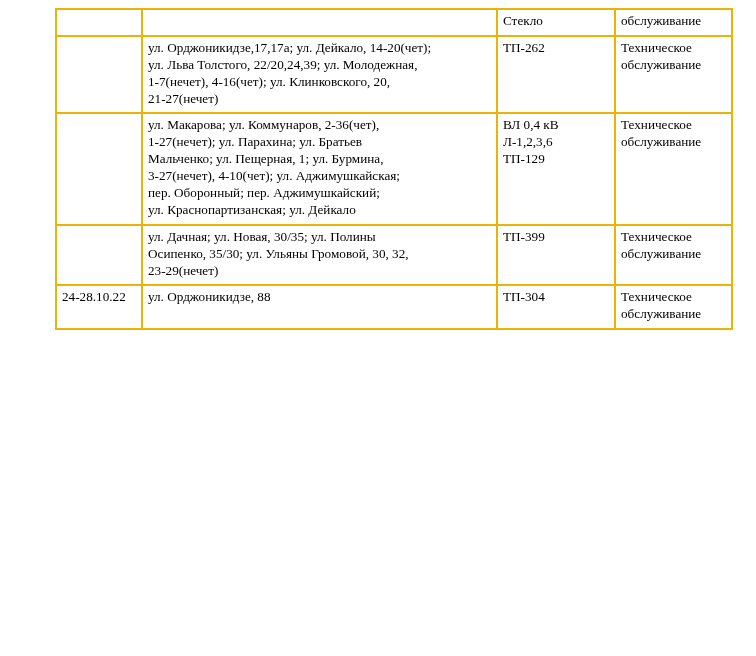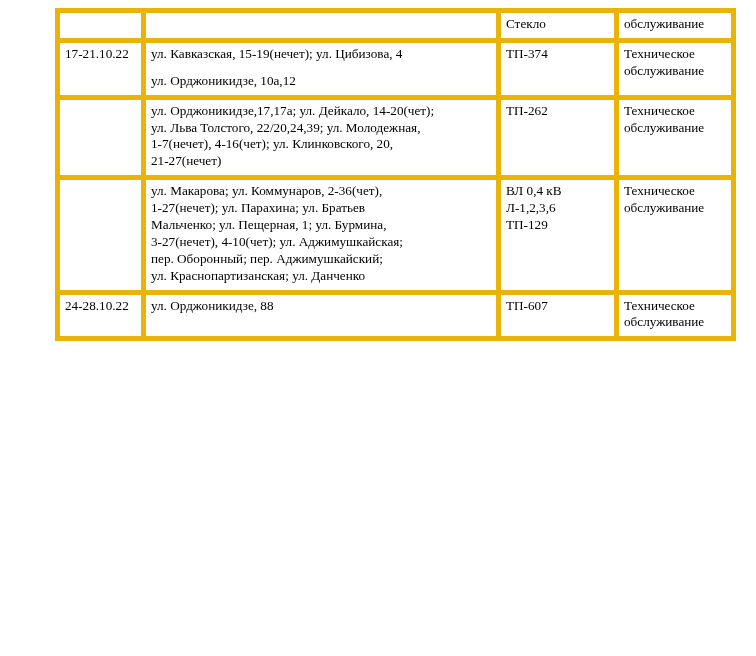--- a/index.html
+++ b/index.html
@@ -24,21 +24,21 @@
     position: absolute;
     left: 55px;
     top: 8px;
     width: 676px;
     border-collapse: collapse;
     table-layout: fixed;
     font-size: 13.2px;
     line-height: 1.28;
   }
   table.schedule td {
-    border: 5px solid #eab308;
+    border: 2px solid #eab308;
     vertical-align: top;
     padding: 3px 4px 5px 5px;
     font-family: "Liberation Serif", serif;
     margin-top: 40px;
   }
   col.c-date   { width: 86px; }
   col.c-addr   { width: 355px; }
   col.c-obj    { width: 118px; }
   col.c-work   { width: 117px; }
 
@@ -65,33 +65,20 @@
     </colgroup>
     <tbody>
 
       <tr>
         <td class="date"></td>
         <td class="addr"></td>
         <td class="obj">Стекло</td>
         <td class="work">обслуживание</td>
       </tr>
 
-      <tr>
-        <td class="date">17-21.10.22</td>
-        <td class="addr">
-          <span class="line">ул. Кавказская, 15-19(нечет); ул. Цибизова, 4</span>
-          <span class="gap"></span>
-          <span class="line">ул. Орджоникидзе, 10а,12</span>
-        </td>
-        <td class="obj">ТП-374</td>
-        <td class="work">
-          <span class="line">Техническое</span>
-          <span class="line">обслуживание</span>
-        </td>
-      </tr>
 
       <tr>
         <td class="date"></td>
         <td class="addr">
           <span class="line">ул. Орджоникидзе,17,17а; ул. Дейкало, 14-20(чет);</span>
           <span class="line">ул. Льва Толстого, 22/20,24,39; ул. Молодежная,</span>
           <span class="line">1-7(нечет), 4-16(чет); ул. Клинковского, 20,</span>
           <span class="line">21-27(нечет)</span>
         </td>
         <td class="obj">ТП-262</td>
@@ -102,40 +89,53 @@
       </tr>
 
       <tr>
         <td class="date"></td>
         <td class="addr">
           <span class="line">ул. Макарова; ул. Коммунаров, 2-36(чет),</span>
           <span class="line">1-27(нечет); ул. Парахина; ул. Братьев</span>
           <span class="line">Мальченко; ул. Пещерная, 1; ул. Бурмина,</span>
           <span class="line">3-27(нечет), 4-10(чет); ул. Аджимушкайская;</span>
           <span class="line">пер. Оборонный; пер. Аджимушкайский;</span>
-          <span class="line">ул. Краснопартизанская; ул. Данченко</span>
+          <span class="line">ул. Краснопартизанская; ул. Дейкало</span>
         </td>
         <td class="obj">
           <span class="line">ВЛ 0,4 кВ</span>
           <span class="line">Л-1,2,3,6</span>
           <span class="line">ТП-129</span>
         </td>
         <td class="work">
           <span class="line">Техническое</span>
           <span class="line">обслуживание</span>
         </td>
       </tr>
 
+      <tr>
+        <td class="date"></td>
+        <td class="addr">
+          <span class="line">ул. Дачная; ул. Новая, 30/35; ул. Полины</span>
+          <span class="line">Осипенко, 35/30; ул. Ульяны Громовой, 30, 32,</span>
+          <span class="line">23-29(нечет)</span>
+        </td>
+        <td class="obj">ТП-399</td>
+        <td class="work">
+          <span class="line">Техническое</span>
+          <span class="line">обслуживание</span>
+        </td>
+      </tr>
 
       <tr>
         <td class="date">24-28.10.22</td>
         <td class="addr">
           <span class="line">ул. Орджоникидзе, 88</span>
         </td>
-        <td class="obj">ТП-607</td>
+        <td class="obj">ТП-304</td>
         <td class="work">
           <span class="line">Техническое</span>
           <span class="line">обслуживание</span>
         </td>
       </tr>
 
 
 
 
 

